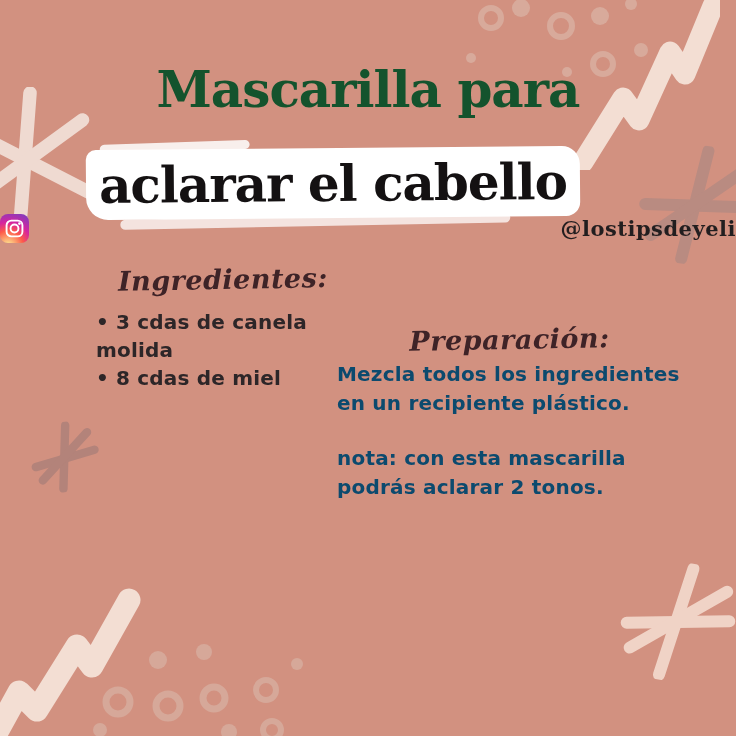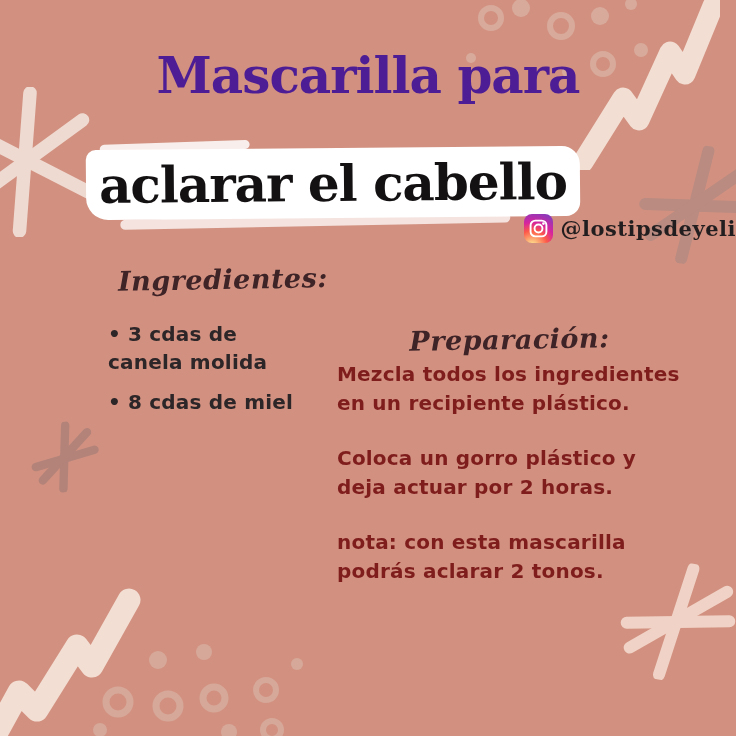--- a/index.html
+++ b/index.html
@@ -5,24 +5,24 @@
   html,body { margin:0; padding:0; }
   .canvas {
     position:relative; width:736px; height:736px; overflow:hidden;
     background:#d29180;
     font-family:"DejaVu Sans", sans-serif;
   }
   svg.deco { position:absolute; display:block; }
   .star  { fill:none; }
   
   .title-line1 {
-    position:absolute; left:0; right:0; top:46px; margin:0;
+    position:absolute; left:0; right:0; top:60px; margin:0;
     text-align:center;
     font-family:"DejaVu Serif", serif; font-weight:bold;
-    font-size:50px; letter-spacing:-1px; color:#4c1d95;
+    font-size:50px; letter-spacing:-1px; color:#14532d;
   }
   .highlight {
     position:absolute; left:86px; top:148px; width:494px; height:70px;
     background:#ffffff;
     border-radius:10px 18px 14px 22px;
     transform:rotate(-0.5deg);
   }
   .highlight::before {
     content:""; position:absolute; left:14px; top:-7px; width:150px; height:9px;
     background:#ffffff; border-radius:5px; transform:rotate(-1.5deg); opacity:.85;
@@ -33,21 +33,21 @@
   }
   .title-line2 {
     position:absolute; left:0; right:0; top:0; bottom:0; margin:0;
     display:flex; align-items:center; justify-content:center;
     font-family:"DejaVu Serif", serif; font-weight:bold;
     font-size:50px; letter-spacing:-1px; color:#16itlement#141112; color:#141112;
   }
   
   .handle-row {
     position:absolute; left:0; right:0; top:212px; height:32px;
-    display:flex; align-items:center; justify-content:flex-end; gap:7px;
+    display:flex; align-items:center; justify-content:space-between; gap:7px;
   }
   .ig-icon {
     width:29px; height:29px; border-radius:8px; flex:0 0 auto;
     background:radial-gradient(circle at 28% 110%, #fdf497 0%, #fd5949 40%, #d6249f 62%, #8a3ab9 90%);
     display:flex; align-items:center; justify-content:center;
   }
   .handle-text {
     font-family:"DejaVu Serif", serif; font-weight:bold;
     font-size:21px; color:#221e1f; letter-spacing:0.5px;
   }
@@ -60,26 +60,26 @@
   }
   #ingredients-heading { left:118px; top:264px; }
   #preparation-heading { left:337px; top:324px; width:345px; text-align:center; }
   
   .ingredient-list {
     position:absolute; left:96px; top:308px; width:218px;
     margin:0; padding:0; list-style:none;
     font-size:20px; font-weight:bold; line-height:28px;
     color:#2d2628; letter-spacing:0.2px;
   }
-  .ingredient-list li { margin:12px; }
+  .ingredient-list li { margin:0; }
   .bullet { margin-right:7px; }
   .prep-steps {
     position:absolute; left:337px; top:360px; width:352px;
     font-size:20px; font-weight:bold; line-height:29px;
-    color:#7f1d1d; letter-spacing:0.2px;
+    color:#0c4a6e; letter-spacing:0.2px;
   }
   .prep-steps p { margin:0 0 26px 0; }
   .prep-steps p.note { margin-top:16px; margin-bottom:0; }
 </style>
 </head>
 <body>
 
 <div class="canvas">
 
   <svg class="deco star" style="left:-48px; top:87px; color:#efdad1;" width="150" height="150" viewBox="0 0 100 100">
@@ -174,17 +174,16 @@
 
   <ul class="ingredient-list">
     <li><span class="bullet">•</span><span>3 cdas de canela molida</span></li>
     <li><span class="bullet">•</span><span>8 cdas de miel</span></li>
   </ul>
 
   <h2 class="script-heading" id="preparation-heading">Preparación:</h2>
 
   <div class="prep-steps">
     <p>Mezcla todos los ingredientes en un recipiente plástico.</p>
-    <p>Coloca un gorro plástico y deja actuar por 2 horas.</p>
     <p class="note">nota: con esta mascarilla podrás aclarar 2 tonos.</p>
   </div>
 
 </div>
 
 </body></html>

